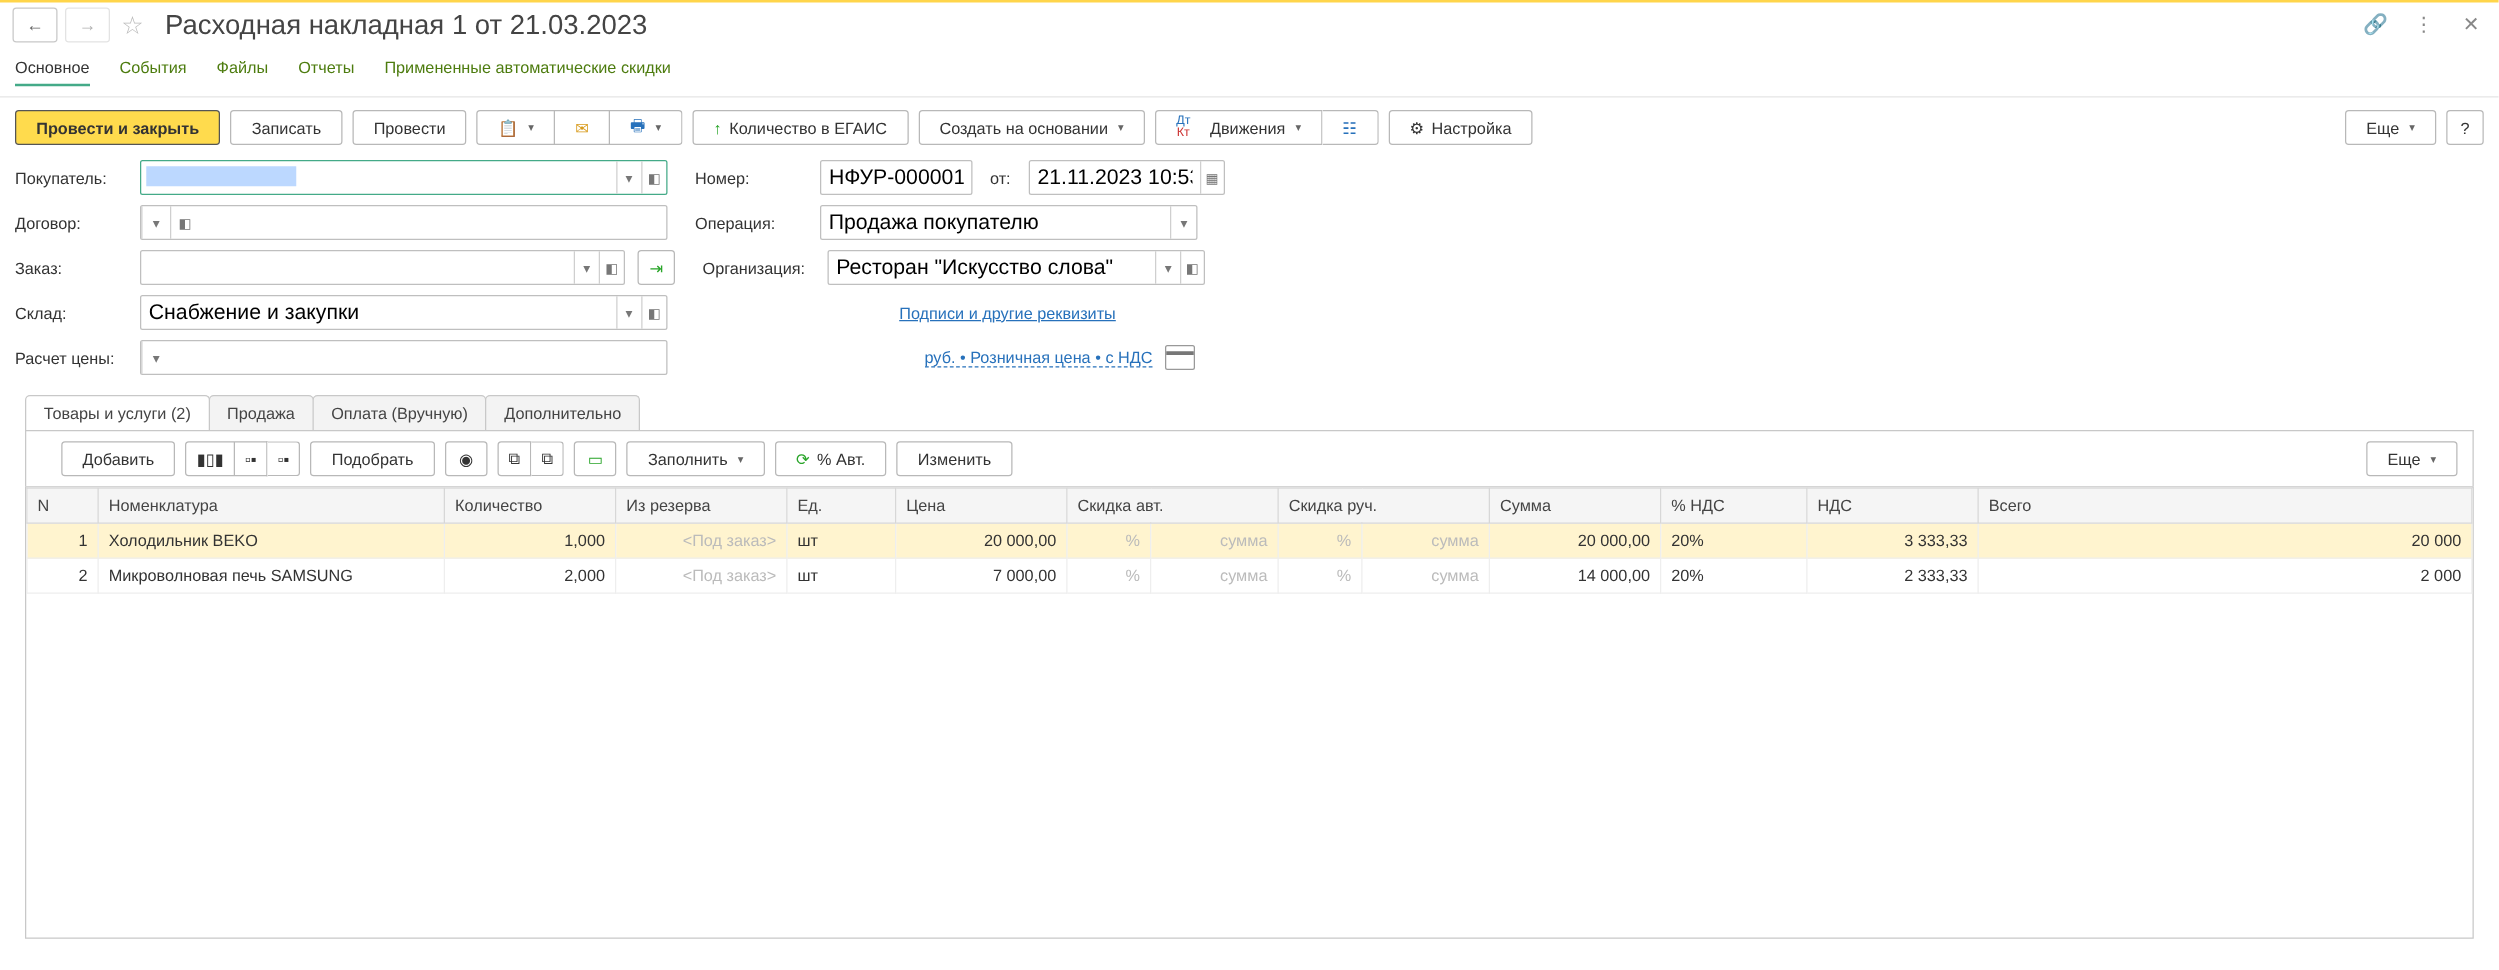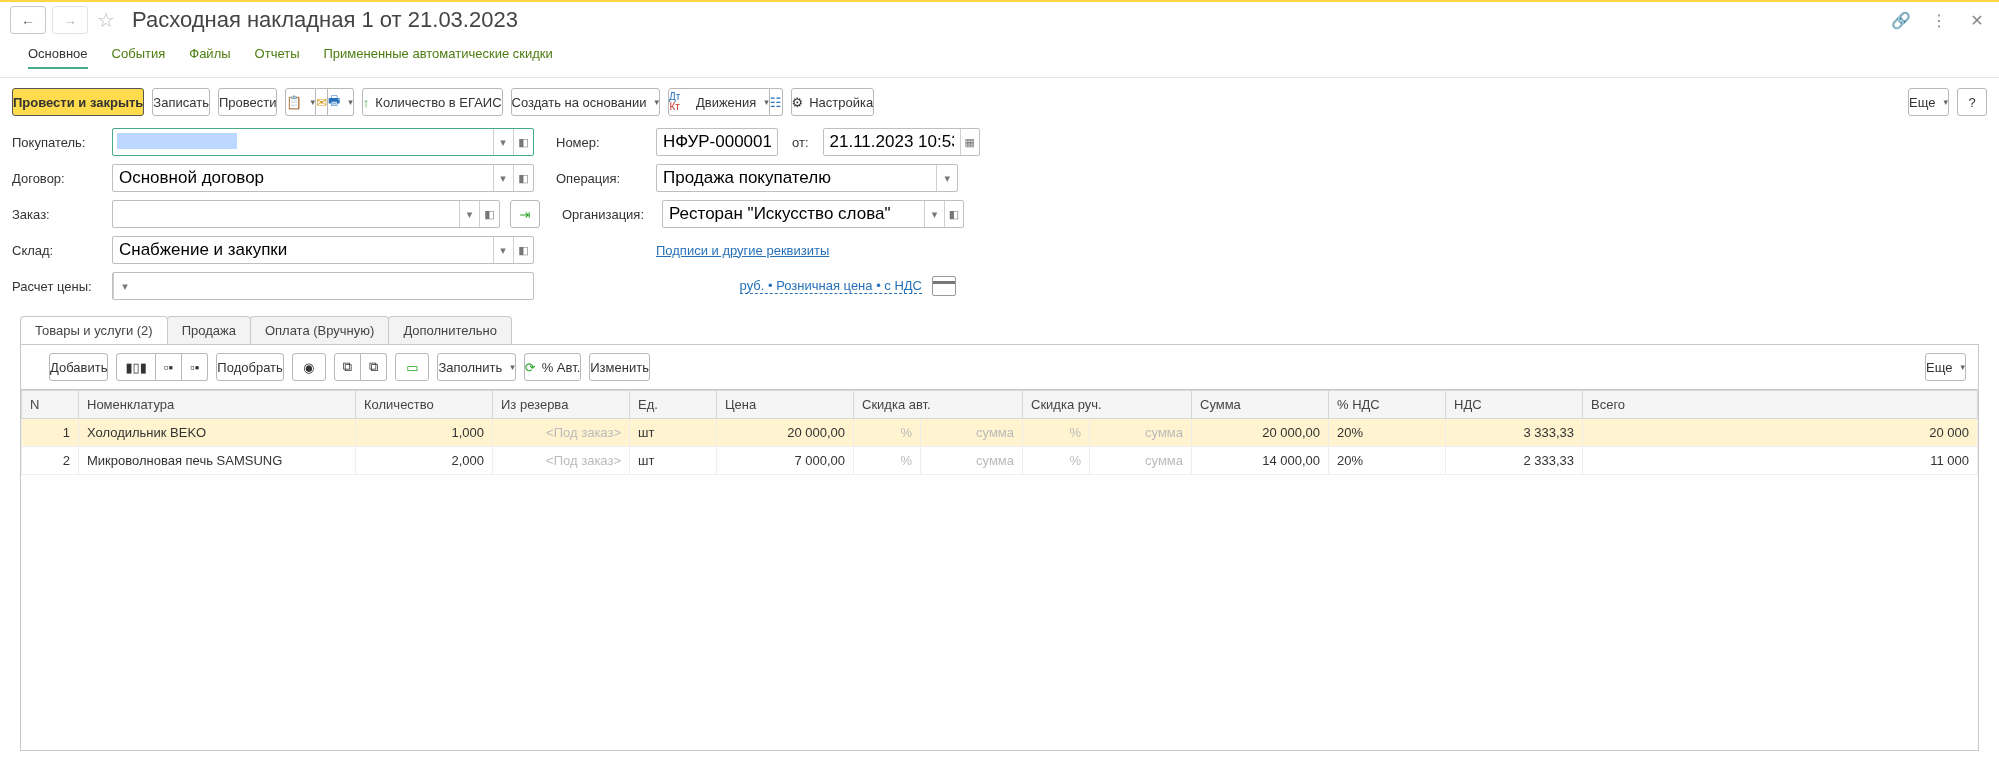--- a/index.html
+++ b/index.html
@@ -2,25 +2,25 @@
 <html><head>
 <meta charset="utf-8">
 <style>
   html,body{margin:0;padding:0;font-family:Arial,sans-serif;font-size:13px;color:#333;background:#fff}
   .window{width:1999px;height:776px;position:relative;border-top:2px solid #ffd54a;box-sizing:border-box}
   .titlebar{display:flex;align-items:center;padding:4px 10px;gap:6px}
   .nav-btn{width:34px;height:26px;border:1px solid #c8c8c8;border-radius:3px;display:flex;align-items:center;justify-content:center;background:#fff;color:#666;font-size:14px}
   .star{width:24px;height:24px;display:flex;align-items:center;justify-content:center;color:#bbb;font-size:20px}
   .title{font-size:22px;color:#444;margin-left:8px;flex:1}
   .win-icon{width:24px;height:24px;display:flex;align-items:center;justify-content:center;color:#888;margin-left:8px;font-size:16px}
-  .nav-tabs{display:flex;gap:24px;padding:8px 28px;border-bottom:1px solid #e5e5e5}
+  .nav-tabs{display:flex;gap:24px;padding:8px 12px;border-bottom:1px solid #e5e5e5}
   .nav-tab{color:#4d7c0f;text-decoration:none;cursor:pointer}
   .nav-tab.active{color:#333;border-bottom:2px solid #4a8;padding-bottom:6px}
   .toolbar{display:flex;align-items:center;gap:8px;padding:10px 12px;flex-wrap:wrap}
-  .btn{height:28px;padding:0 0;border:1px solid #b8b8b8;border-radius:3px;background:#fff;display:inline-flex;align-items:center;gap:6px;font-size:13px;color:#333;cursor:pointer}
+  .btn{height:28px;padding:0 16px;border:1px solid #b8b8b8;border-radius:3px;background:#fff;display:inline-flex;align-items:center;gap:6px;font-size:13px;color:#333;cursor:pointer}
   .btn.primary{background:#ffdb4d;border-color:#555;font-weight:bold}
   .btn-group{display:flex}
   .btn-group .btn{border-radius:0}
   .btn-group .btn:first-child{border-radius:3px 0 0 3px}
   .btn-group .btn:last-child{border-radius:0 3px 3px 0}
   .btn-group .btn+ .btn{border-left:none}
   .caret{font-size:9px;color:#666;margin-left:2px}
   .form{padding:2px 12px}
   .row{display:flex;align-items:center;margin-bottom:8px;gap:10px}
   .lbl{width:90px;color:#333}
@@ -135,21 +135,20 @@
       <span style="margin:0 4px">от:</span>
       <div class="field" style="width:155px">
           <input value="21.11.2023 10:53:31" style="">
           <div class="mini">▦</div>
         </div>
     </div>
 
     <div class="row">
       <div class="lbl">Договор:</div>
       <div class="field" style="width:420px">
-          <input value="Основной договор" style="">
           <div class="mini">▾</div>
           <div class="mini">◧</div>
         </div>
       <div class="lbl2">Операция:</div>
       <div class="field" style="width:300px">
           <input value="Продажа покупателю" style="">
           <div class="mini">▾</div>
         </div>
     </div>
 
@@ -172,21 +171,21 @@
     </div>
 
     <div class="row">
       <div class="lbl">Склад:</div>
       <div class="field" style="width:420px">
           <input value="Снабжение и закупки" style="">
           <div class="mini">▾</div>
           <div class="mini">◧</div>
         </div>
       <div style="width:90px;margin-left:12px"></div>
-      <div style="width:300px;text-align:left"><span class="link">Подписи и другие реквизиты</span></div>
+      <div style="width:300px;text-align:center"><span class="link">Подписи и другие реквизиты</span></div>
     </div>
 
     <div class="row">
       <div class="lbl">Расчет цены:</div>
       <div class="field" style="width:420px">
           <div class="mini">▾</div>
         </div>
       <div style="width:90px;margin-left:12px"></div>
       <div style="width:300px;text-align:right;display:flex;align-items:center;justify-content:flex-end;gap:10px">
         <span class="link" style="text-decoration:none;border-bottom:1px dashed #2771bb">руб. • Розничная цена • с НДС</span>
@@ -288,19 +287,19 @@
             <td class="r ph">&lt;Под заказ&gt;</td>
             <td>шт</td>
             <td class="r">7 000,00</td>
             <td class="r ph" style="width:50px">%</td>
             <td class="r ph" style="width:85px">сумма</td>
             <td class="r ph" style="width:50px">%</td>
             <td class="r ph" style="width:85px">сумма</td>
             <td class="r">14 000,00</td>
             <td>20%</td>
             <td class="r">2 333,33</td>
-            <td class="r">11 000</td>
+            <td class="r">2 000</td>
           </tr>
         </tbody>
     </table>
   </div>
 
 </div>
 
 </body></html>

